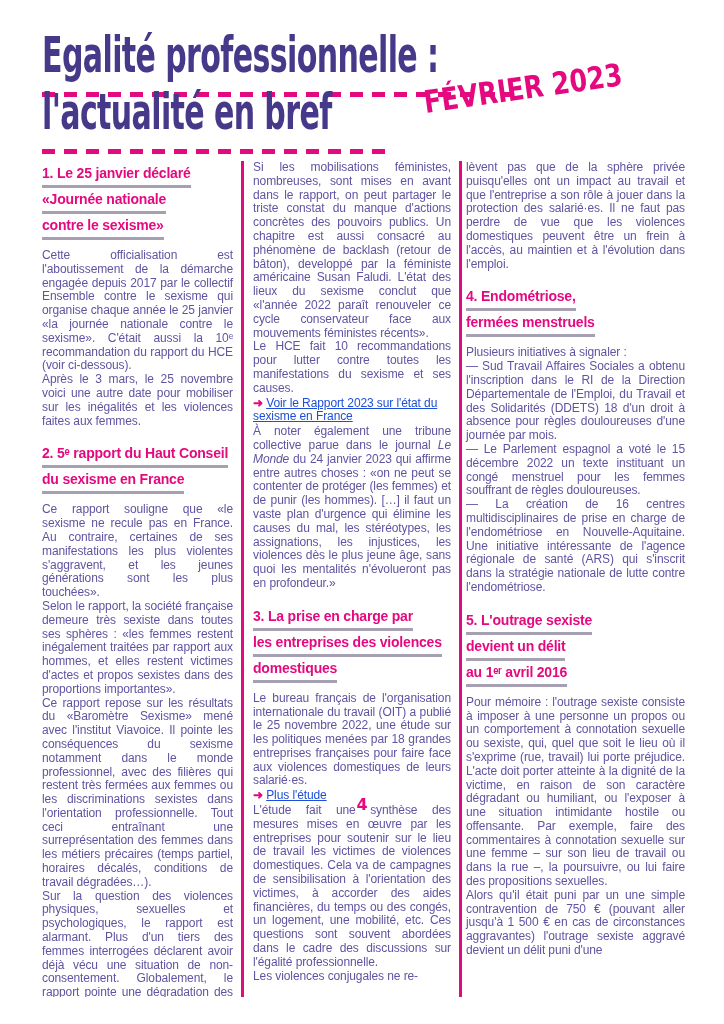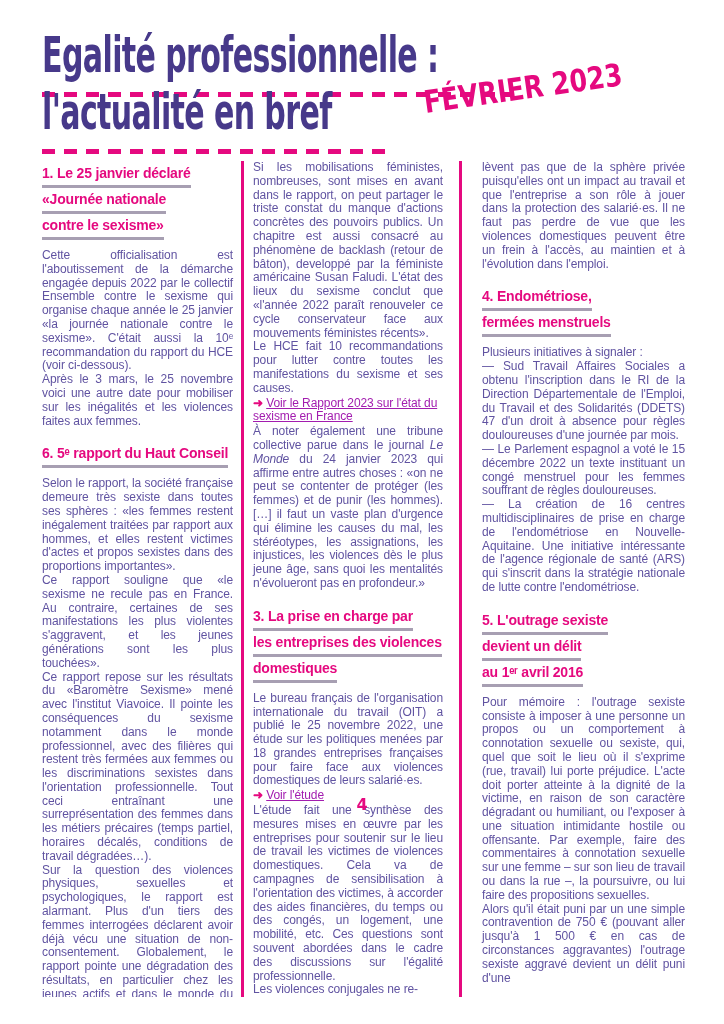--- a/index.html
+++ b/index.html
@@ -18,29 +18,29 @@
   .dash1{top:66px;width:472px;}
   .dash2{top:123px;width:348px;}
   .issue-date{position:absolute;left:382px;top:58px;color:#e5097f;font-weight:bold;
               font-family:"DejaVu Sans", sans-serif;font-size:31px;white-space:nowrap;
               transform:rotate(-8deg) scaleX(0.82);transform-origin:left center;letter-spacing:0px;}
 
   
   .columns{position:absolute;top:161px;left:42px;right:37px;height:836px;display:flex;overflow:hidden;}
   .col{color:#6053a1;font-size:12px;line-height:13.8px;letter-spacing:-0.1px;hyphens:auto;}
   .col-1{width:199px;padding-right:8px;box-sizing:border-box;}
-  .col-2{width:218px;border-left:3px solid #e5097f;padding-left:9px;padding-right:16px;box-sizing:border-box;}
-  .col-3{width:226px;border-left:3px solid #e5097f;padding-left:20px;box-sizing:border-box;}
+  .col-2{width:218px;border-left:3px solid #e5097f;padding-left:9px;padding-right:8px;box-sizing:border-box;}
+  .col-3{width:226px;border-left:3px solid #e5097f;padding-left:4px;box-sizing:border-box;}
 
   .col p{margin:0;text-align:justify;}
   .col p.link-line{text-align:left;margin:1px 0;}
   .col h2{margin:15px 0 9px;font-size:14px;line-height:20px;color:#e5097f;font-weight:bold;letter-spacing:-0.2px;}
   .col h2:first-child{margin-top:2px;}
   .col h2 .hline{display:table;border-bottom:3px solid #a79fb2;padding-bottom:2px;margin-bottom:1px;white-space:nowrap;}
-  .col a{color:#a21caf;text-decoration:underline;cursor:pointer;}
+  .col a{color:#1d4ed8;text-decoration:underline;cursor:pointer;}
   .col .arrow{color:#e5097f;font-weight:bold;}
   .col .it{font-style:italic;}
 
   
   .pagefoot{position:absolute;left:0;right:0;bottom:6px;text-align:center;}
   .pagenum{color:#e5097f;font-weight:bold;font-size:16px;font-family:"DejaVu Sans", sans-serif;}
 </style>
 </head>
 <body>
 
@@ -54,53 +54,54 @@
     <div class="issue-date">FÉVRIER 2023</div>
   </header>
 
   <main class="columns">
     <section class="col col-1">
         <h2>
           <span class="hline">1. Le 25 janvier déclaré</span>
           <span class="hline">«Journée nationale</span>
           <span class="hline">contre le sexisme»</span>
         </h2>
-        <p><span>Cette officialisation est l'aboutissement de la démarche engagée depuis 2022 par le collectif Ensemble contre le sexisme qui organise chaque année le 25 janvier «la journée nationale contre le sexisme». C'était aussi la 10ᵉ recommandation du rapport du HCE (voir ci-dessous).</span></p>
+        <p><span>Cette officialisation est l'aboutissement de la démarche engagée depuis 2017 par le collectif Ensemble contre le sexisme qui organise chaque année le 25 janvier «la journée nationale contre le sexisme». C'était aussi la 10ᵉ recommandation du rapport du HCE (voir ci-dessous).</span></p>
         <p><span>Après le 3 mars, le 25 novembre voici une autre date pour mobiliser sur les inégalités et les violences faites aux femmes.</span></p>
         <h2>
-          <span class="hline">6. 5ᵉ rapport du Haut Conseil</span>
+          <span class="hline">2. 5ᵉ rapport du Haut Conseil</span>
+          <span class="hline">du sexisme en France</span>
         </h2>
+        <p><span>Ce rapport souligne que «le sexisme ne recule pas en France. Au contraire, certaines de ses manifestations les plus violentes s'aggravent, et les jeunes générations sont les plus touchées».</span></p>
         <p><span>Selon le rapport, la société française demeure très sexiste dans toutes ses sphères : «les femmes restent inégalement traitées par rapport aux hommes, et elles restent victimes d'actes et propos sexistes dans des proportions importantes».</span></p>
-        <p><span>Ce rapport souligne que «le sexisme ne recule pas en France. Au contraire, certaines de ses manifestations les plus violentes s'aggravent, et les jeunes générations sont les plus touchées».</span></p>
         <p><span>Ce rapport repose sur les résultats du «Baromètre Sexisme» mené avec l'institut Viavoice. Il pointe les conséquences du sexisme notamment dans le monde professionnel, avec des filières qui restent très fermées aux femmes ou les discriminations sexistes dans l'orientation professionnelle. Tout ceci entraînant une surreprésentation des femmes dans les métiers précaires (temps partiel, horaires décalés, conditions de travail dégradées…).</span></p>
         <p><span>Sur la question des violences physiques, sexuelles et psychologiques, le rapport est alarmant. Plus d'un tiers des femmes interrogées déclarent avoir déjà vécu une situation de non-consentement. Globalement, le rapport pointe une dégradation des résultats, en particulier chez les jeunes actifs et dans le monde du travail.</span></p>
       </section>
     <section class="col col-2">
         <p><span>Si les mobilisations féministes, nombreuses, sont mises en avant dans le rapport, on peut partager le triste constat du manque d'actions concrètes des pouvoirs publics. Un chapitre est aussi consacré au phénomène de backlash (retour de bâton), developpé par la féministe américaine Susan Faludi. L'état des lieux du sexisme conclut que «l'année 2022 paraît renouveler ce cycle conservateur face aux mouvements féministes récents».</span></p>
         <p><span>Le HCE fait 10 recommandations pour lutter contre toutes les manifestations du sexisme et ses causes.</span></p>
         <p class="link-line"><span class="arrow">➜ </span><a>Voir le Rapport 2023 sur l'état du sexisme en France</a></p>
         <p><span>À noter également une tribune collective parue dans le journal </span><span class="it">Le Monde</span><span> du 24 janvier 2023 qui affirme entre autres choses : «on ne peut se contenter de protéger (les femmes) et de punir (les hommes). […] il faut un vaste plan d'urgence qui élimine les causes du mal, les stéréotypes, les assignations, les injustices, les violences dès le plus jeune âge, sans quoi les mentalités n'évolueront pas en profondeur.»</span></p>
         <h2>
           <span class="hline">3. La prise en charge par</span>
           <span class="hline">les entreprises des violences</span>
           <span class="hline">domestiques</span>
         </h2>
         <p><span>Le bureau français de l'organisation internationale du travail (OIT) a publié le 25 novembre 2022, une étude sur les politiques menées par 18 grandes entreprises françaises pour faire face aux violences domestiques de leurs salarié·es.</span></p>
-        <p class="link-line"><span class="arrow">➜ </span><a>Voir l'étude</a></p>
+        <p class="link-line"><span class="arrow">➜ </span><a>Plus l'étude</a></p>
         <p><span>L'étude fait une synthèse des mesures mises en œuvre par les entreprises pour soutenir sur le lieu de travail les victimes de violences domestiques. Cela va de campagnes de sensibilisation à l'orientation des victimes, à accorder des aides financières, du temps ou des congés, un logement, une mobilité, etc. Ces questions sont souvent abordées dans le cadre des discussions sur l'égalité professionnelle.</span></p>
         <p><span>Les violences conjugales ne re-</span></p>
       </section>
     <section class="col col-3">
         <p><span>lèvent pas que de la sphère privée puisqu'elles ont un impact au travail et que l'entreprise a son rôle à jouer dans la protection des salarié·es. Il ne faut pas perdre de vue que les violences domestiques peuvent être un frein à l'accès, au maintien et à l'évolution dans l'emploi.</span></p>
         <h2>
           <span class="hline">4. Endométriose,</span>
           <span class="hline">fermées menstruels</span>
         </h2>
         <p><span>Plusieurs initiatives à signaler :</span></p>
-        <p><span>— Sud Travail Affaires Sociales a obtenu l'inscription dans le RI de la Direction Départementale de l'Emploi, du Travail et des Solidarités (DDETS) 47 d'un droit à absence pour règles douloureuses d'une journée par mois.</span></p>
+        <p><span>— Sud Travail Affaires Sociales a obtenu l'inscription dans le RI de la Direction Départementale de l'Emploi, du Travail et des Solidarités (DDETS) 18 d'un droit à absence pour règles douloureuses d'une journée par mois.</span></p>
         <p><span>— Le Parlement espagnol a voté le 15 décembre 2022 un texte instituant un congé menstruel pour les femmes souffrant de règles douloureuses.</span></p>
         <p><span>— La création de 16 centres multidisciplinaires de prise en charge de l'endométriose en Nouvelle-Aquitaine. Une initiative intéressante de l'agence régionale de santé (ARS) qui s'inscrit dans la stratégie nationale de lutte contre l'endométriose.</span></p>
         <h2>
           <span class="hline">5. L'outrage sexiste</span>
           <span class="hline">devient un délit</span>
           <span class="hline">au 1ᵉʳ avril 2016</span>
         </h2>
         <p><span>Pour mémoire : l'outrage sexiste consiste à imposer à une personne un propos ou un comportement à connotation sexuelle ou sexiste, qui, quel que soit le lieu où il s'exprime (rue, travail) lui porte préjudice. L'acte doit porter atteinte à la dignité de la victime, en raison de son caractère dégradant ou humiliant, ou l'exposer à une situation intimidante hostile ou offensante. Par exemple, faire des commentaires à connotation sexuelle sur une femme – sur son lieu de travail ou dans la rue –, la poursuivre, ou lui faire des propositions sexuelles.</span></p>
         <p><span>Alors qu'il était puni par un une simple contravention de 750 € (pouvant aller jusqu'à 1 500 € en cas de circonstances aggravantes) l'outrage sexiste aggravé devient un délit puni d'une</span></p>
       </section>

